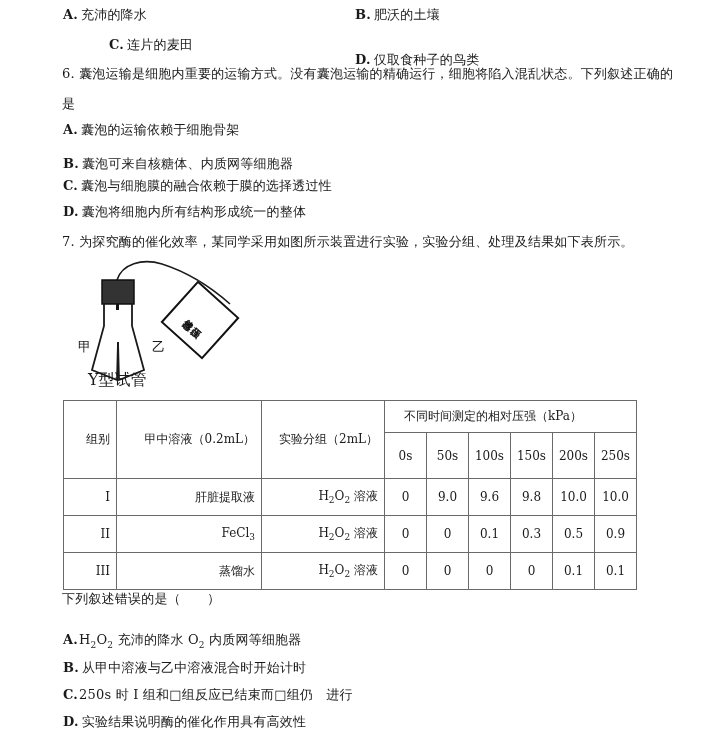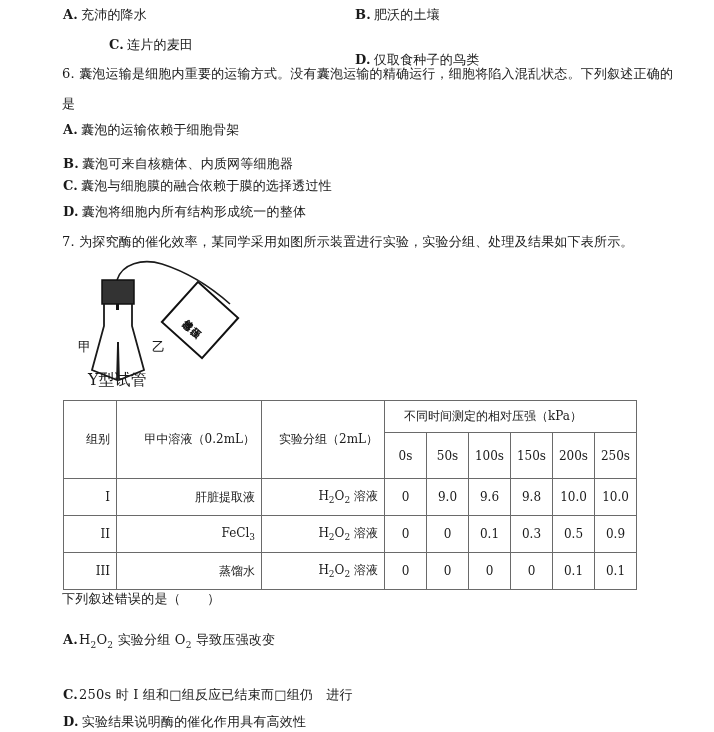--- a/index.html
+++ b/index.html
@@ -226,23 +226,26 @@
         <td class="c-time">0</td>
         <td class="c-time">0.1</td>
         <td class="c-time">0.1</td>
       </tr>
     </tbody>
   </table>
 
   <div class="qline" style="left:62px; top:590px;">下列叙述错误的是（　　）</div>
 
   <div class="qline col-left" style="top:631px;">
-    <span class="opt-letter tight">A.</span><span>H</span><sub>2</sub><span>O</span><sub>2</sub><span> 实验分组 O</span><sub>2</sub><span> 导致压强改变</span>
-  </div>
-
+    <span class="opt-letter tight">A.</span><span>H</span><sub>2</sub><span>O</span><sub>2</sub><span> 充沛的降水 O</span><sub>2</sub><span> 内质网等细胞器</span>
+  </div>
+
+  <div class="qline col-left" style="top:659px;">
+    <span class="opt-letter">B.</span><span>从甲中溶液与乙中溶液混合时开始计时</span>
+  </div>
 
   <div class="qline col-left" style="top:686px;">
     <span class="opt-letter tight">C.</span><span>250s 时 I 组和□组反应已结束而□组仍　进行</span>
   </div>
 
   <div class="qline col-left" style="top:713px;">
     <span class="opt-letter">D.</span><span>实验结果说明酶的催化作用具有高效性</span>
   </div>
 
 </div>

